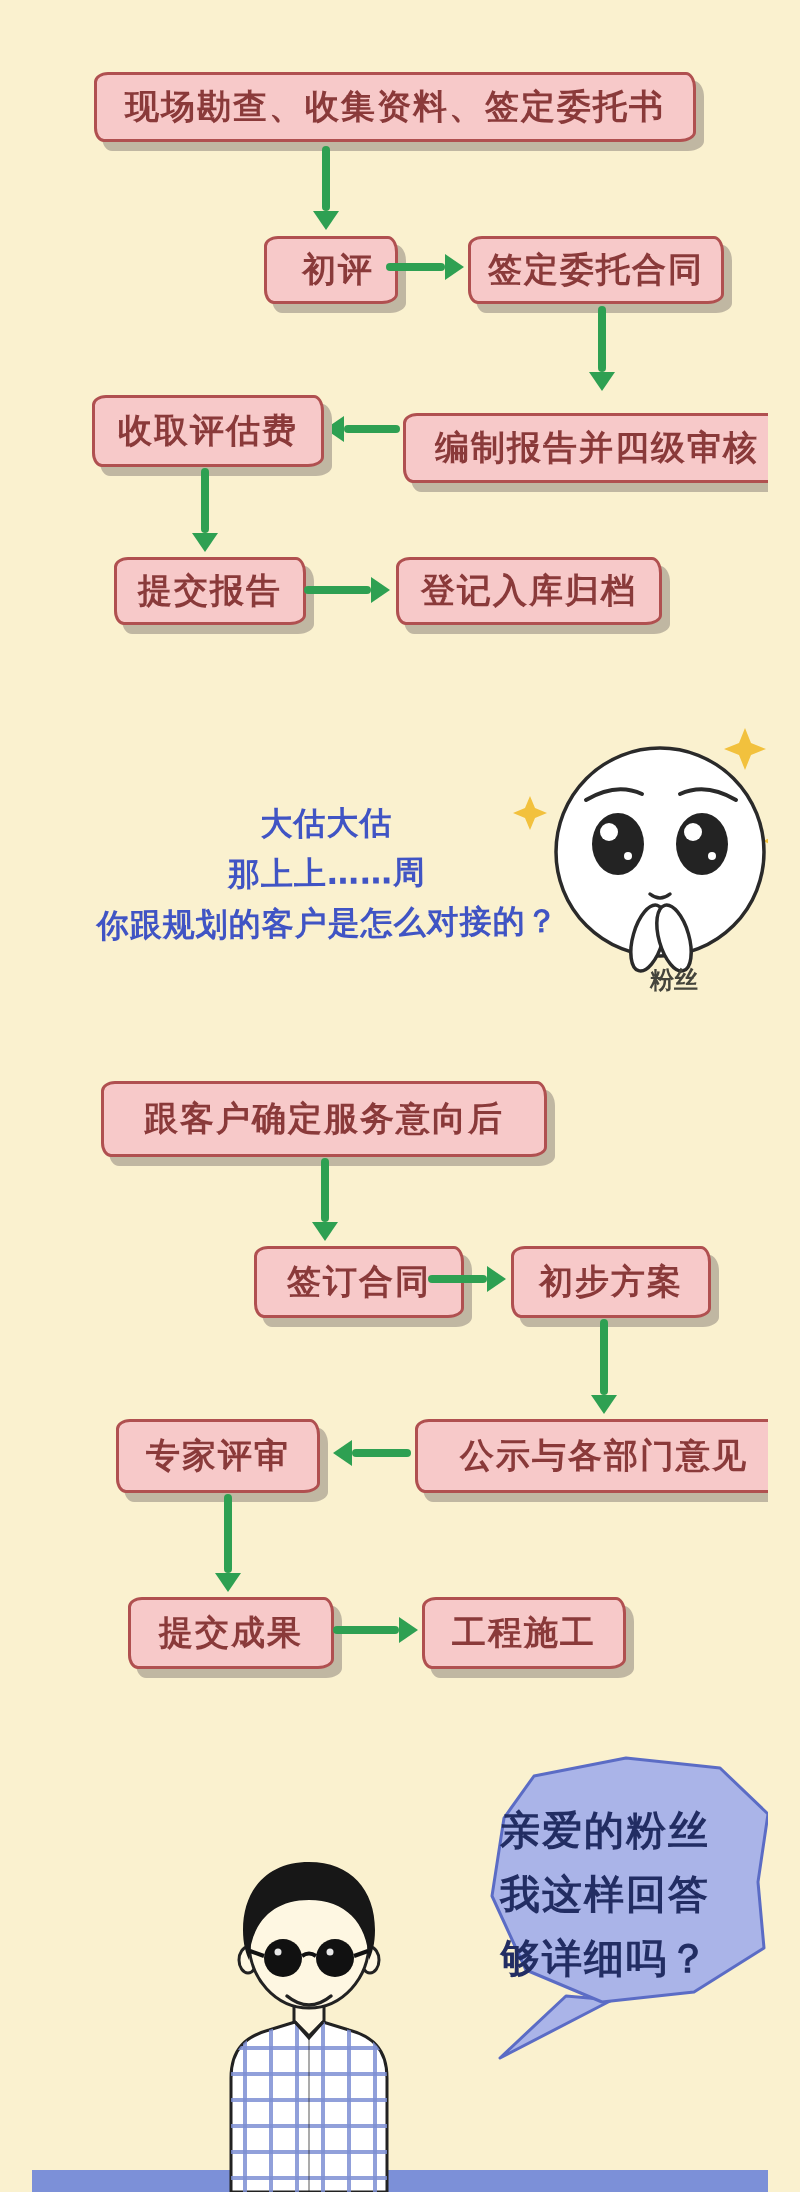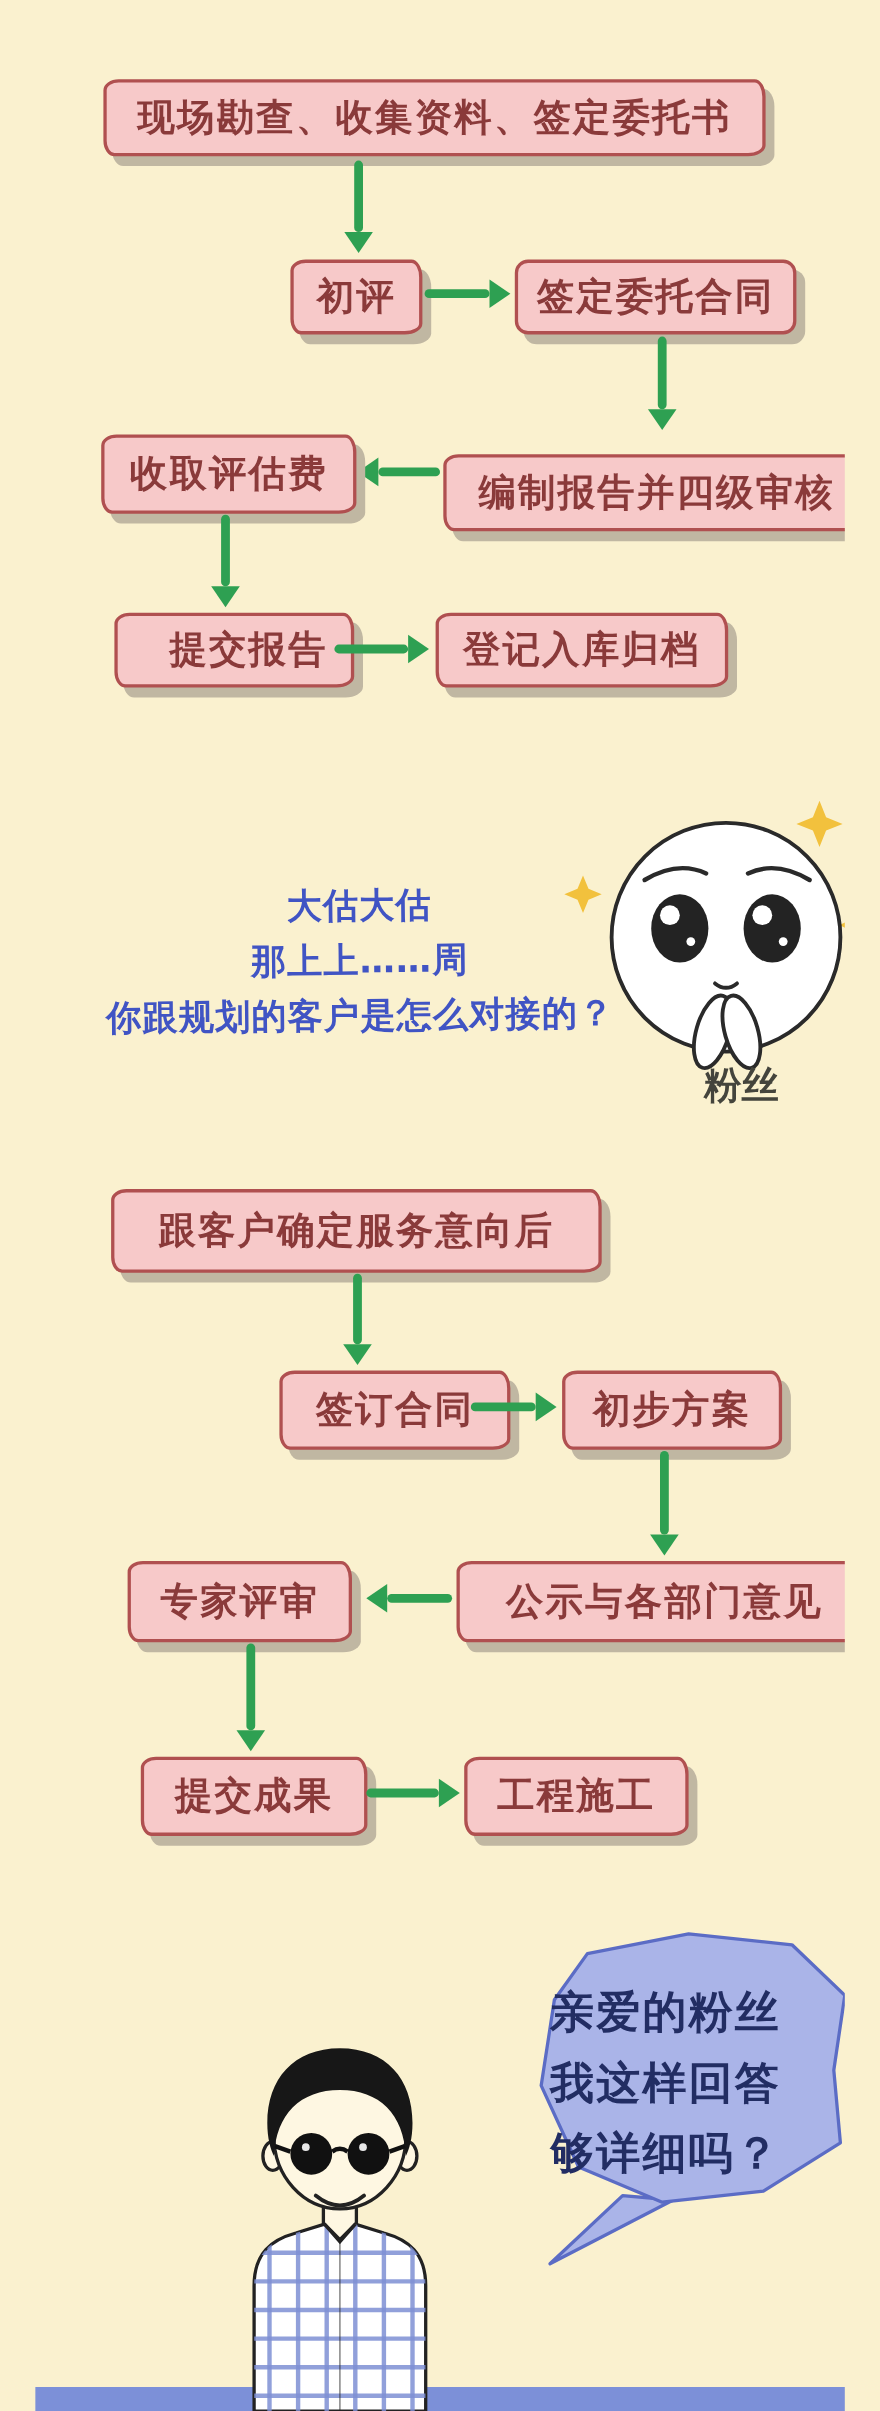--- a/index.html
+++ b/index.html
@@ -28,21 +28,21 @@
   .arr-left .head{width:0;height:0;border:13px solid transparent;border-left:0;border-right:19px solid #2ea052;}
 
   #fan-question{
     position:absolute;left:30px;top:798px;width:530px;
     color:#4054c4;font-weight:600;text-align:center;
     font-size:32px;line-height:50px;letter-spacing:1px;
     transform:rotate(-0.6deg);
   }
   #fan-caption{
     position:absolute;left:592px;top:964px;width:100px;text-align:center;
-    font-size:34px;color:#44443c;font-weight:600;
+    font-size:24px;color:#44443c;font-weight:600;
   }
   #bubble-text{
     position:absolute;left:468px;top:1798px;width:256px;text-align:left;
     font-size:40px;font-weight:bold;color:#222d63;line-height:64px;letter-spacing:2px;
   }
   #footer-bar{position:absolute;left:0;top:2170px;width:800px;height:22px;background:#7c90d8;}
   .abs{position:absolute;}
   svg{display:block;}
 </style>
 </head>
@@ -52,30 +52,30 @@
 
   <div class="fbox" style="left:62px;top:72px;width:596px;height:64px;">
     <span>现场勘查、收集资料、签定委托书</span>
   </div>
 
   <div class="arr arr-down" style="left:281px;top:146px;width:26px;height:84px;">
     <div class="shaft"></div>
     <div class="head"></div>
   </div>
 
-  <div class="fbox" style="left:232px;top:236px;width:114px;height:62px;">
+  <div class="fbox" style="left:232px;top:236px;width:114px;height:62px;padding-left:14px;">
     <span>初评</span>
   </div>
 
   <div class="arr arr-right" style="left:354px;top:254px;width:78px;height:26px;">
     <div class="shaft"></div>
     <div class="head"></div>
   </div>
 
-  <div class="fbox" style="left:436px;top:236px;width:250px;height:62px;border-radius:12px;">
+  <div class="fbox" style="left:436px;top:236px;width:250px;height:62px;">
     <span>签定委托合同</span>
   </div>
 
   <div class="arr arr-down" style="left:557px;top:306px;width:26px;height:85px;">
     <div class="shaft"></div>
     <div class="head"></div>
   </div>
 
   <div class="fbox" style="left:371px;top:397px;width:382px;height:64px;margin-top:16px;">
     <span>编制报告并四级审核</span>
@@ -88,21 +88,21 @@
 
   <div class="fbox" style="left:60px;top:395px;width:226px;height:66px;">
     <span>收取评估费</span>
   </div>
 
   <div class="arr arr-down" style="left:160px;top:468px;width:26px;height:84px;">
     <div class="shaft"></div>
     <div class="head"></div>
   </div>
 
-  <div class="fbox" style="left:72px;top:557px;width:186px;height:62px;padding-left:26px;">
+  <div class="fbox" style="left:82px;top:557px;width:186px;height:62px;">
     <span>提交报告</span>
   </div>
 
   <div class="arr arr-right" style="left:272px;top:577px;width:86px;height:26px;">
     <div class="shaft"></div>
     <div class="head"></div>
   </div>
 
   <div class="fbox" style="left:364px;top:557px;width:260px;height:62px;">
     <span>登记入库归档</span>

